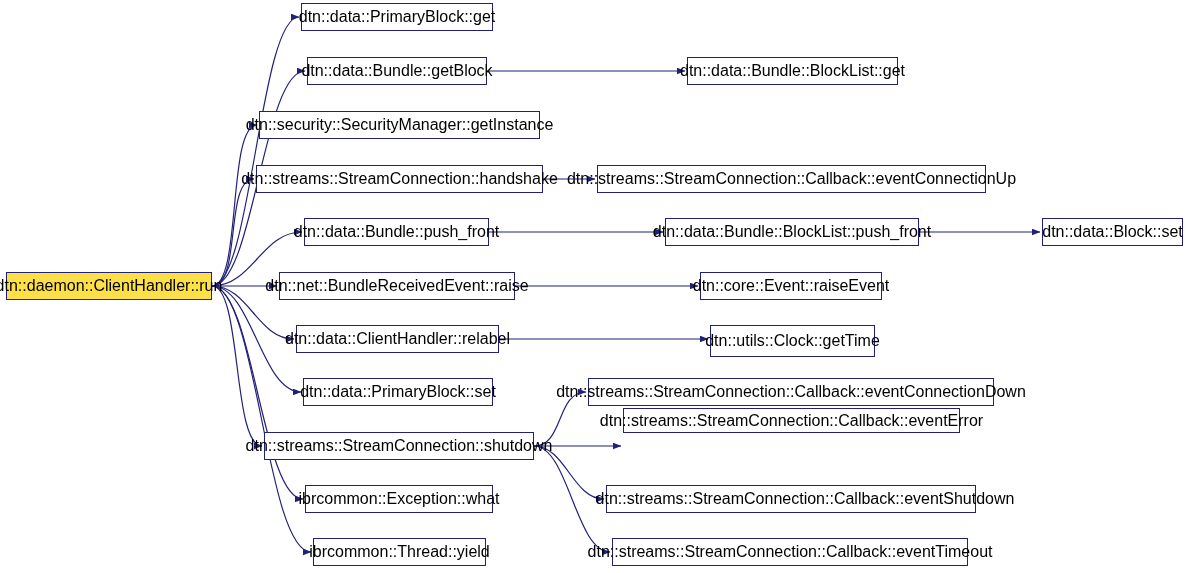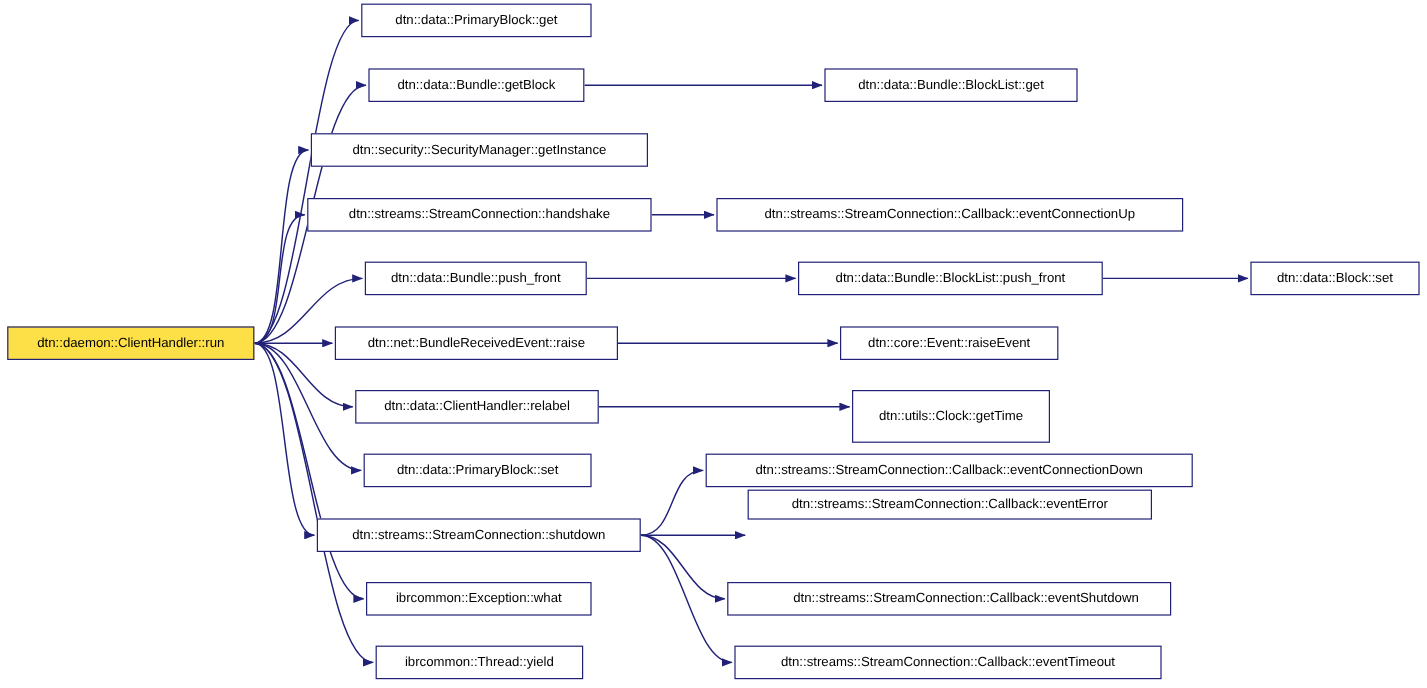--- a/index.html
+++ b/index.html
@@ -22,21 +22,21 @@
     width: 1189px;
     height: 573px;
     pointer-events: none;
   }
   .node {
     position: absolute;
     box-sizing: border-box;
     border: 1px solid #212178;
     background: #ffffff;
     color: #000000;
-    font-size: 11px;
+    font-size: 16px;
     line-height: 1;
     display: flex;
     align-items: center;
     justify-content: center;
     white-space: nowrap;
     padding: 0 6px;
   }
   .node.root {
     background: #fde047;
     border-color: #212178;
@@ -83,21 +83,21 @@
       <div class="node" style="left: 687px; top: 57px; width: 211px; height: 28px;">dtn::data::Bundle::BlockList::get</div>
       <div class="node" style="left: 259px; top: 111px; width: 281px; height: 28px;">dtn::security::SecurityManager::getInstance</div>
       <div class="node" style="left: 256px; top: 165px; width: 287px; height: 28px;">dtn::streams::StreamConnection::handshake</div>
       <div class="node" style="left: 597px; top: 165px; width: 389px; height: 28px;">dtn::streams::StreamConnection::Callback::eventConnectionUp</div>
       <div class="node" style="left: 304px; top: 218px; width: 185px; height: 28px;">dtn::data::Bundle::push_front</div>
       <div class="node" style="left: 665px; top: 218px; width: 254px; height: 28px;">dtn::data::Bundle::BlockList::push_front</div>
       <div class="node" style="left: 1042px; top: 218px; width: 141px; height: 28px;">dtn::data::Block::set</div>
       <div class="node" style="left: 279px; top: 272px; width: 236px; height: 28px;">dtn::net::BundleReceivedEvent::raise</div>
       <div class="node" style="left: 700px; top: 272px; width: 182px; height: 28px;">dtn::core::Event::raiseEvent</div>
       <div class="node" style="left: 296px; top: 325px; width: 203px; height: 28px;">dtn::data::ClientHandler::relabel</div>
-      <div class="node" style="left: 710px; top: 325px; width: 165px; height: 44px;">dtn::utils::Clock::getTime</div>
+      <div class="node" style="left: 710px; top: 325px; width: 165px; height: 32px;">dtn::utils::Clock::getTime</div>
       <div class="node" style="left: 303px; top: 378px; width: 190px; height: 28px;">dtn::data::PrimaryBlock::set</div>
       <div class="node" style="left: 588px; top: 378px; width: 406px; height: 28px;">dtn::streams::StreamConnection::Callback::eventConnectionDown</div>
       <div class="node" style="left: 264px; top: 432px; width: 270px; height: 28px;">dtn::streams::StreamConnection::shutdown</div>
       <div class="node" style="left: 623px; top: 408px; width: 337px; height: 25px;">dtn::streams::StreamConnection::Callback::eventError</div>
       <div class="node" style="left: 305px; top: 485px; width: 188px; height: 28px;">ibrcommon::Exception::what</div>
       <div class="node" style="left: 606px; top: 485px; width: 370px; height: 28px; padding-left: 34px;">dtn::streams::StreamConnection::Callback::eventShutdown</div>
       <div class="node" style="left: 313px; top: 538px; width: 173px; height: 28px;">ibrcommon::Thread::yield</div>
       <div class="node" style="left: 612px; top: 538px; width: 356px; height: 28px;">dtn::streams::StreamConnection::Callback::eventTimeout</div>
     </div>
 </div>

